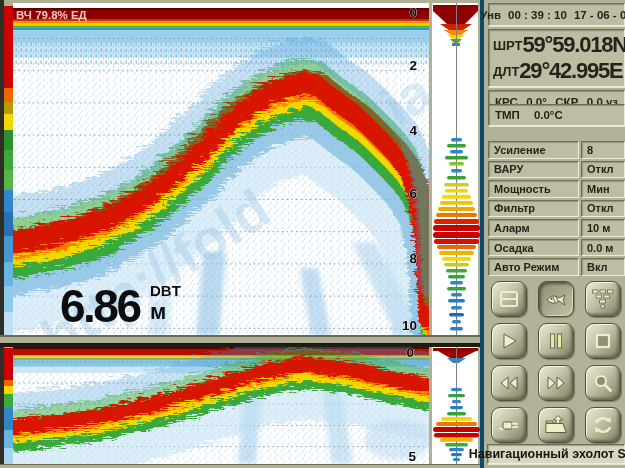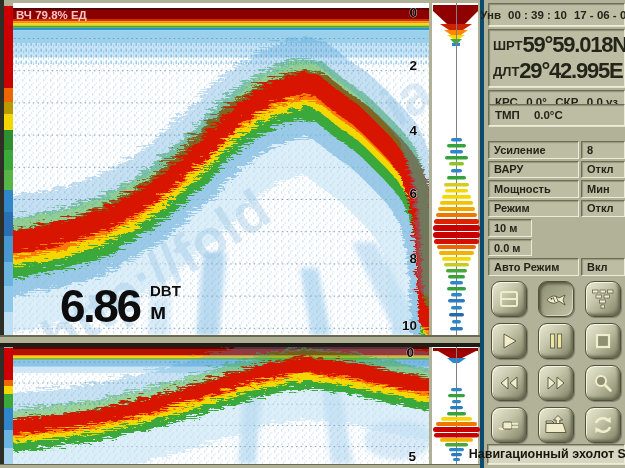--- a/index.html
+++ b/index.html
@@ -352,27 +352,29 @@
     </div>
     <div class="srow">
       <div class="scell">ВАРУ</div>
       <div class="scell val">Откл</div>
     </div>
     <div class="srow">
       <div class="scell">Мощность</div>
       <div class="scell val">Мин</div>
     </div>
     <div class="srow">
-      <div class="scell">Режим</div>
+      <div class="scell">Фильтр</div>
       <div class="scell val">Откл</div>
     </div>
     <div class="srow">
+      <div class="scell">Аларм</div>
       <div class="scell val">10 м</div>
     </div>
     <div class="srow">
+      <div class="scell">Осадка</div>
       <div class="scell val">0.0 м</div>
     </div>
     <div class="srow">
       <div class="scell">Авто Режим</div>
       <div class="scell val">Вкл</div>
     </div>
   </div>
 
   <div class="btn-grid">
     <button class="sbtn" title="">

